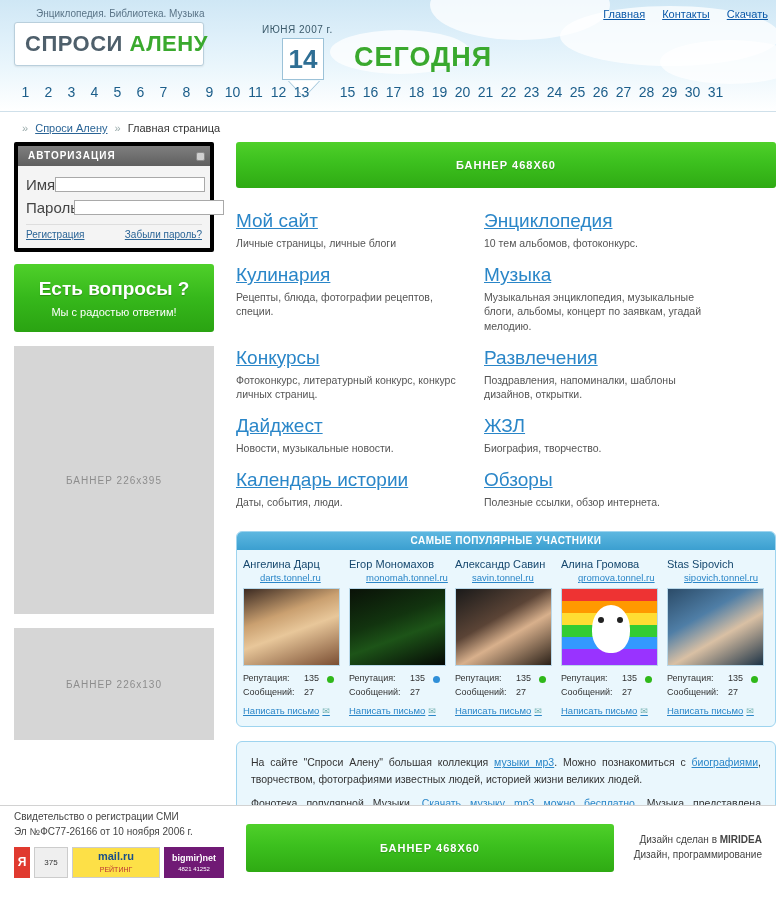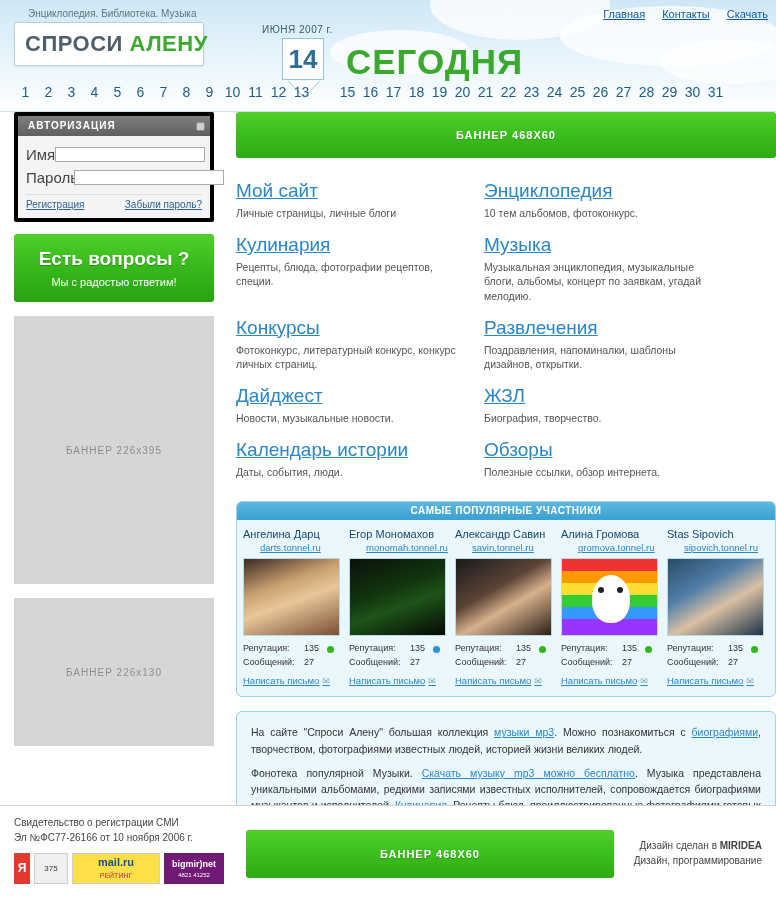--- a/index.html
+++ b/index.html
@@ -39,21 +39,21 @@
     z-index: 5;
   }
   .toplinks a {
     color: #0a58a8;
     text-decoration: underline;
     margin-left: 14px;
     cursor: pointer;
   }
   .tagline {
     position: absolute;
-    left: 28px; top: 8px;
+    left: 36px; top: 8px;
     font-size: 10px;
     color: #5a7487;
     z-index: 5;
   }
   .logo-box {
     position: absolute;
     left: 14px; top: 22px;
     width: 190px; height: 44px;
     background: #fff;
     border: 1px solid #b9cfdc;
@@ -109,22 +109,22 @@
   .daymark:before {
     content: "";
     position: absolute;
     left: 5px; top: 42px;
     border-left: 16px solid transparent;
     border-right: 16px solid transparent;
     border-top: 17px solid #9cc2d8;
   }
   .today-word {
     position: absolute;
-    left: 84px; top: 18px;
-    font-size: 35px;
+    left: 92px; top: 18px;
+    font-size: 27px;
     font-weight: bold;
     color: #3aa92e;
     letter-spacing: 1px;
   }
 
   .days-row {
     position: absolute;
     left: 0; top: 84px;
     width: 776px;
     height: 26px;
@@ -245,21 +245,21 @@
     width: 200px;
     background: #d6d6d6;
     color: #8d8d8d;
     font-size: 10px;
     letter-spacing: 1px;
     display: flex;
     align-items: center;
     justify-content: center;
   }
   .side-banner.b1 { height: 268px; }
-  .side-banner.b2 { height: 148px; }
+  .side-banner.b2 { height: 112px; }
 
   
   .banner-top {
     width: 540px; height: 46px;
     background: linear-gradient(to bottom, #4fd02a 0%, #3cc01e 45%, #2faa13 100%);
     border-radius: 3px;
     color: #fff;
     font-size: 11px;
     font-weight: bold;
     letter-spacing: 1px;
@@ -386,21 +386,21 @@
   .about a { color: #2a86c8; text-decoration: underline; cursor: pointer; }
 
   
   .footer {
     position: absolute;
     left: 0; bottom: 0;
     width: 776px;
     height: 95px;
     border-top: 1px solid #d2d2d2;
     background: #fff;
-    padding: 10px 14px 0 14px;
+    padding: 4px 14px 0 14px;
   }
   .footer-inner { display: flex; justify-content: space-between; }
   .f-left { width: 235px; font-size: 10px; color: #444; line-height: 1.45; }
   .counters { display: flex; gap: 4px; margin-top: 8px; align-items: flex-start; }
   .cnt {
     height: 31px;
     display: flex;
     align-items: center;
     justify-content: center;
     font-size: 8px;
@@ -454,20 +454,26 @@
       <div class="month-label">ИЮНЯ 2007 г.</div>
       <div class="daymark">14</div>
       <div class="today-word">СЕГОДНЯ</div>
     </div>
 
     <div class="days-row">
       <span class="day">1</span><span class="day">2</span><span class="day">3</span><span class="day">4</span><span class="day">5</span><span class="day">6</span><span class="day">7</span><span class="day">8</span><span class="day">9</span><span class="day">10</span><span class="day">11</span><span class="day">12</span><span class="day">13</span><span class="day gap">14</span><span class="day">15</span><span class="day">16</span><span class="day">17</span><span class="day">18</span><span class="day">19</span><span class="day">20</span><span class="day">21</span><span class="day">22</span><span class="day">23</span><span class="day">24</span><span class="day">25</span><span class="day">26</span><span class="day">27</span><span class="day">28</span><span class="day">29</span><span class="day">30</span><span class="day">31</span>
     </div>
   </div>
 
+  <div class="breadcrumb">
+    <span class="sep">»</span>
+    <a>Спроси Алену</a>
+    <span class="sep">»</span>
+    <span class="cur">Главная страница</span>
+  </div>
 
   <div class="content">
 
     <div class="col-left">
 
       <div class="auth">
         <div class="auth-head">
           <span>АВТОРИЗАЦИЯ</span>
           <span class="minimize"></span>
         </div>

